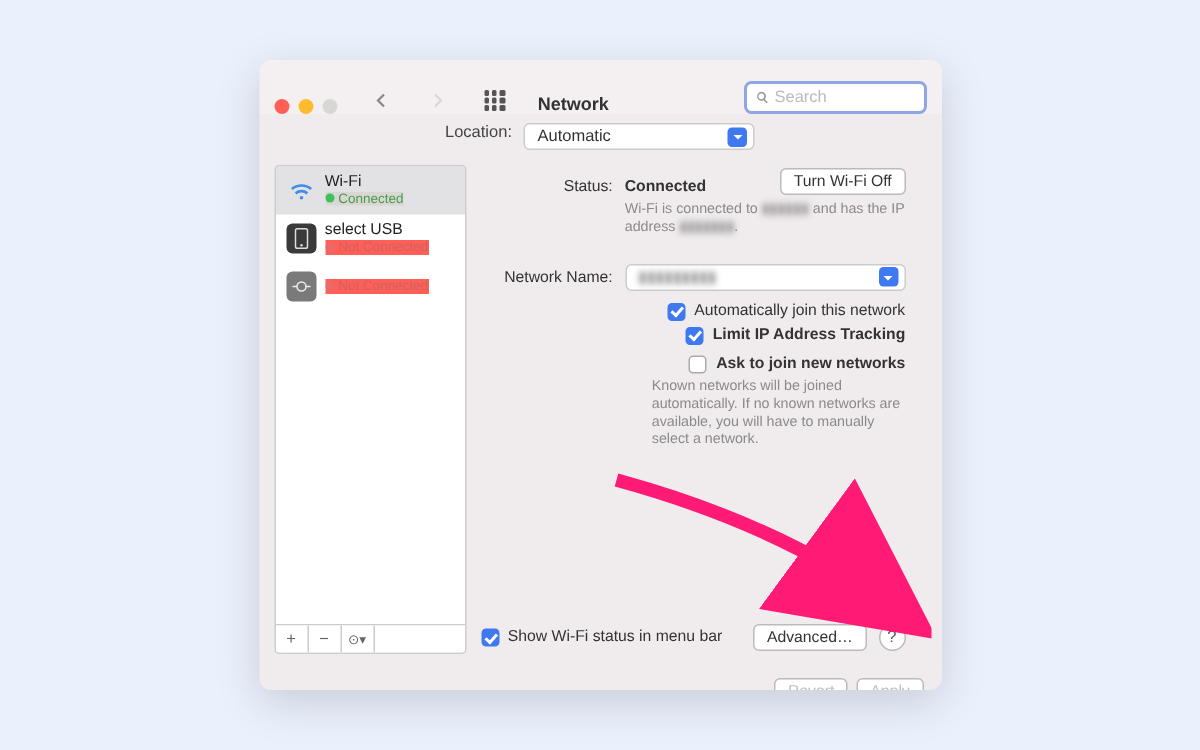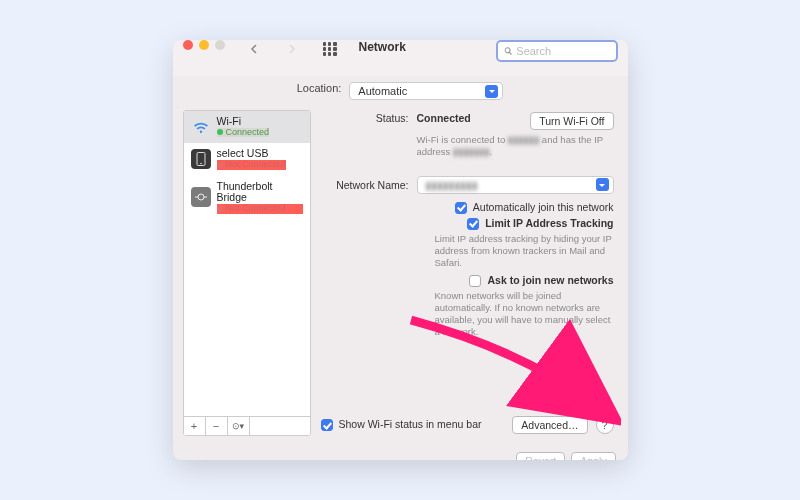--- a/index.html
+++ b/index.html
@@ -20,21 +20,21 @@
     height: 420px;
     background: #f0ecee;
     border-radius: 8px;
     box-shadow: 0 8px 30px rgba(0,0,0,0.15);
     position: relative;
     overflow: hidden;
   }
   .titlebar {
     height: 36px;
     display: flex;
-    align-items: flex-start;
+    align-items: flex-end;
     padding: 0 10px;
     gap: 20px;
     background: #f4f0f2;
   }
   .traffic { display:flex; gap:6px; }
   .traffic .dot { width:10px; height:10px; border-radius:50%; }
   .red{background:#ff5f57;} .yellow{background:#febc2e;} .green{background:#d8d7d3;}
   .nav-btn {
     width:18px; height:18px; border-radius:4px;
     display:flex; align-items:center; justify-content:center;
@@ -75,21 +75,21 @@
   }
   .select .caret {
     width:13px; height:13px; border-radius:3px; background:#3e79f0;
     display:flex; align-items:center; justify-content:center;
   }
   .select .caret::after {
     content:''; border:3px solid transparent; border-top-color:#fff;
     transform:translateY(2px);
   }
   .body {
-    display:flex; padding:0 14px 10px 10px; gap:10px; height:336px;
+    display:flex; padding:0 24px 10px 10px; gap:10px; height:336px;
   }
   .sidebar {
     width:128px; display:flex; flex-direction:column;
     background:#fff; border:1px solid #ccc; border-radius:3px;
     overflow:hidden;
   }
   .iface {
     display:flex; align-items:center; gap:6px; padding:5px 7px;
     border-bottom:1px solid transparent;
   }
@@ -236,37 +236,36 @@
             </span>
         </div>
       </div>
       <div class="iface">
         <div class="icon" style="background:#7a7a7a;border-radius:4px">
           <svg width="16" height="10" viewBox="0 0 16 10">
               <path d="M2 5h3M11 5h3M5 5a3 3 0 016 0 3 3 0 01-6 0z" stroke="#eee" fill="none"></path>
             </svg>
         </div>
         <div class="txt">
-          <span class="name">Thunderbolt Bridge</span>
           <span class="stat red">
               <span class="stat-dot red-d"></span>
               <span>Not Connected</span>
             </span>
         </div>
       </div>
       <div class="sidecontrols">
         <button>+</button>
         <button>−</button>
         <button style="font-size:9px">⊙▾</button>
         <span style="flex:1;background:#fff"></span>
       </div>
     </div>
 
     <div class="main">
-      <div class="row" style="align-items:flex-start">
+      <div class="row" style="align-items:flex-end">
         <div class="lbl">Status:</div>
         <div style="font-weight:600">Connected</div>
         <span style="flex:1"></span>
         <button class="btn">Turn Wi-Fi Off</button>
       </div>
       <div class="row">
           <div class="lbl"></div>
         <div class="vcol sub">
           <span>Wi-Fi is connected to </span><span class="blurred">▮▮▮▮▮▮</span><span> and has the IP address </span><span class="blurred">▮▮▮▮▮▮▮</span>.
         </div>
@@ -285,21 +284,20 @@
           <div class="lbl"></div>
         <div class="vcol">
           <label class="check">
             <input type="checkbox" checked="" style="">
             <span>Automatically join this network</span>
           </label>
           <label class="check">
             <input type="checkbox" checked="" style="">
             <span style="font-weight:600">Limit IP Address Tracking</span>
           </label>
-          <div class="sub" style="padding-left:18px">Limit IP address tracking by hiding your IP address from known trackers in Mail and Safari.</div>
           <label class="check" style="margin-top:6px">
             <input type="checkbox" style="">
             <span style="font-weight:600">Ask to join new networks</span>
           </label>
           <div class="sub" style="padding-left:18px">Known networks will be joined automatically. If no known networks are available, you will have to manually select a network.</div>
         </div>
       </div>
 
       <div style="flex:1"></div>
 

